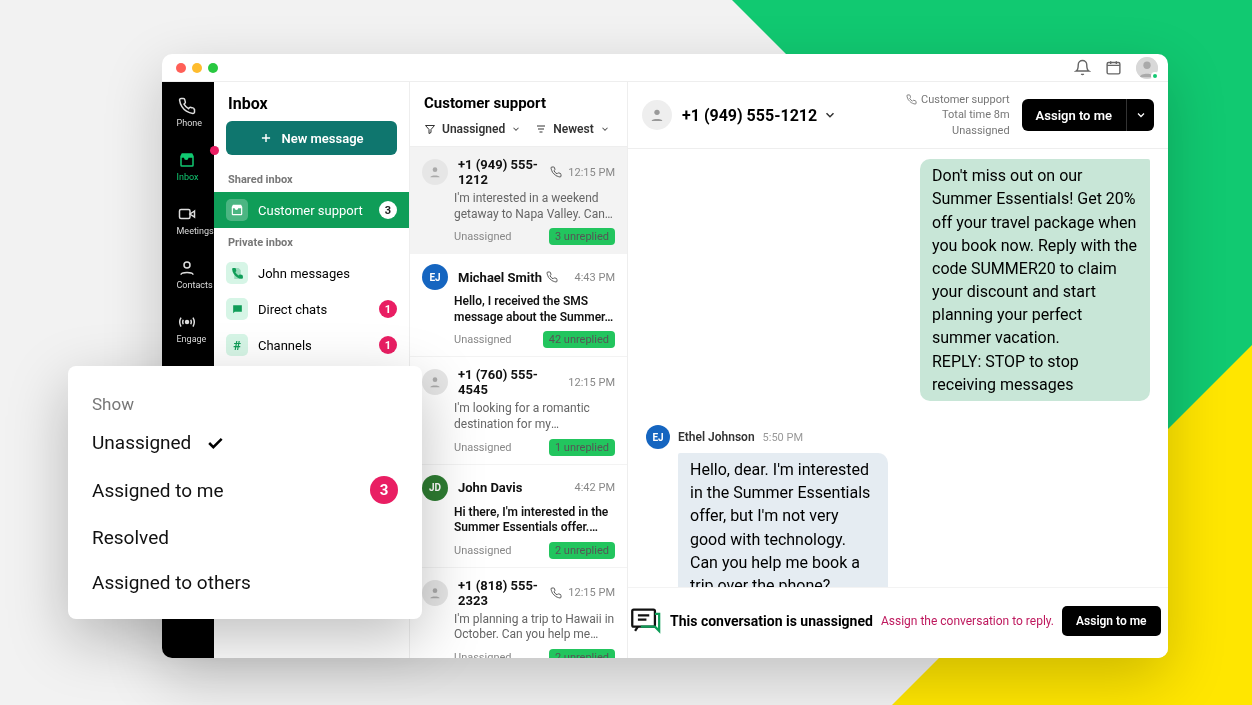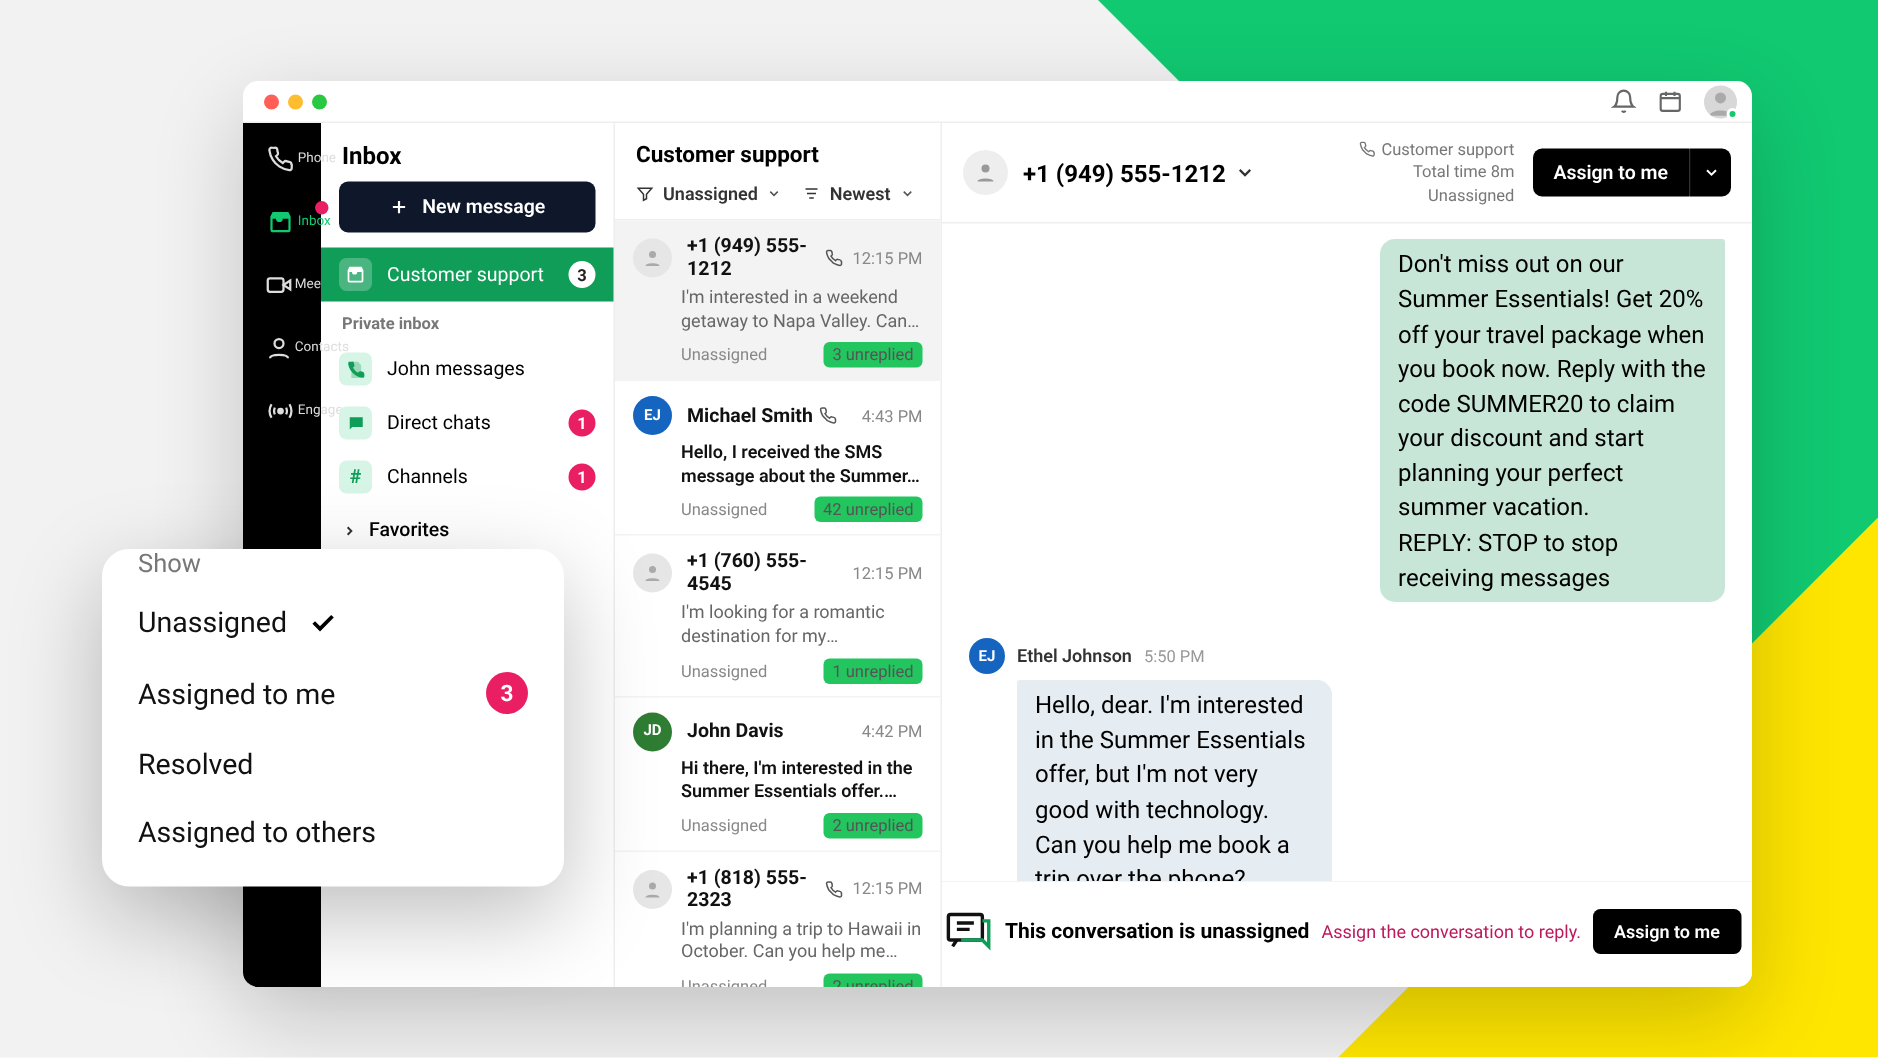--- a/index.html
+++ b/index.html
@@ -12,28 +12,28 @@
   .traffic { display:flex; gap:6px; padding-left:4px;}
   .dot { width:10px; height:10px; border-radius:50%; }
   .dot.r{background:#ff5f57}.dot.y{background:#febc2e}.dot.g{background:#28c840}
   .tb-right { display:flex; align-items:center; gap:14px; color:#666; }
   .avatar-sm { width:22px; height:22px; border-radius:50%; background:#ddd center/cover; position:relative; overflow:hidden;}
   .avatar-sm svg{width:100%;height:100%}
   .presence { position:absolute; right:-1px; bottom:-1px; width:8px; height:8px; border-radius:50%; background:#11c971; border:2px solid #fff;}
   .app-body { flex:1; display:flex; min-height:0; }
 
   .rail { width:52px; background:#000; color:#fff; display:flex; flex-direction:column; align-items:center; padding-top:8px; gap:10px;}
-  .rail-item { width:52px; display:flex; flex-direction:row; align-items:center; gap:2px; padding:6px 0; font-size:9px; color:#ddd; position:relative; cursor:pointer;margin-left:29px;}
+  .rail-item { width:52px; display:flex; flex-direction:column; align-items:flex-start; gap:2px; padding:6px 0; font-size:9px; color:#ddd; position:relative; cursor:pointer;margin-left:29px;}
   .rail-item.active { color:#11c971; }
   .rail-item .ri-icon { width:20px; height:20px; display:flex; align-items:center; justify-content:center;}
   .rail-badge { position:absolute; top:2px; right:10px; width:9px; height:9px; background:#e91e63; border-radius:50%;}
 
   .inbox-panel { width:196px; border-right:1px solid #eee; display:flex; flex-direction:column; }
   .inbox-head { padding:12px 14px 8px; font-size:16px; font-weight:700; }
-  .new-msg { margin:0 12px 10px; background:#0f172a; color:#fff; border:none; border-radius:6px; height:34px; display:flex; align-items:center; justify-content:center; gap:8px; font-size:13px; font-weight:600; cursor:pointer;}
+  .new-msg { margin:0 12px 10px; background:#0f766e; color:#fff; border:none; border-radius:6px; height:34px; display:flex; align-items:center; justify-content:center; gap:8px; font-size:13px; font-weight:600; cursor:pointer;}
   .section-label { padding:8px 14px 6px; font-size:11px; font-weight:700; color:#777; }
   .inbox-row { display:flex; align-items:center; gap:10px; padding:7px 12px; font-size:13px; cursor:pointer; position:relative;}
   .inbox-row.active { background:#0f9d58; color:#fff; }
   .inbox-row .sq { width:22px; height:22px; border-radius:5px; display:flex; align-items:center; justify-content:center; font-size:13px;}
   .sq.green{background:#d6f5e6;color:#0f9d58}
   .sq.teal{background:#d6f5e6;color:#0f9d58}
   .sq.hash{background:#d6f5e6;color:#0f9d58}
   .inbox-row .pill { margin-left:auto; min-width:18px; height:18px; border-radius:9px; background:#e91e63; color:#fff; font-size:11px; font-weight:700; display:flex; align-items:center; justify-content:center; padding:0 5px;}
   .inbox-row.active .pill { background:#fff; color:#222;}
   .fav-row { display:flex; align-items:center; gap:8px; padding:10px 14px; font-size:13px; cursor:pointer; font-weight:500;}
@@ -76,21 +76,21 @@
   .sender-row .sname{font-size:12px;font-weight:600;color:#333}
   .sender-row .stime{font-size:11px;color:#999}
 
   .thread-footer{position:absolute;left:466px;right:0;bottom:0;padding:16px 0 20px;display:flex;flex-direction:row;align-items:center;gap:8px;background:#fff;border-top:1px solid #f3f3f3}
   .tf-icon{color:#111}
   .tf-title{font-size:14px;font-weight:700}
   .tf-sub{font-size:12px;color:#be185d}
   .tf-btn{background:#000;color:#fff;border:none;border-radius:5px;height:30px;padding:0 14px;font-size:12px;font-weight:600;cursor:pointer}
 
   
-  .popup { position:absolute; left:68px; top:366px; width:308px; background:#fff; border-radius:18px; box-shadow:0 20px 60px rgba(0,0,0,.25); padding:0 0 14px; z-index:50;}
+  .popup { position:absolute; left:68px; top:366px; width:354px; background:#fff; border-radius:8px; box-shadow:0 20px 60px rgba(0,0,0,.25); padding:28px 0 14px; z-index:50;}
   .popup .pop-title{font-size:17px;color:#777;padding:0 24px 6px}
   .popup .pop-item{font-size:19px;color:#111;padding:11px 24px;display:flex;align-items:center;justify-content:space-between;cursor:pointer}
   .popup .pop-item .left{display:flex;align-items:center;gap:14px}
   .popup .pbadge{width:28px;height:28px;border-radius:50%;background:#e91e63;color:#fff;font-size:15px;font-weight:700;display:flex;align-items:center;justify-content:center}
 
   svg{display:block}
 </style>
 </head>
 <body>
 
@@ -182,20 +182,21 @@
     <div class="inbox-panel">
       <div class="inbox-head">Inbox</div>
       <button class="new-msg">
         <span>
             <svg width="14" height="14" viewBox="0 0 24 24" fill="none" stroke="#fff" stroke-width="2.5">
               <path d="M12 5v14M5 12h14"></path>
             </svg>
           </span>
         <span>New message</span>
       </button>
+      <div class="section-label">Shared inbox</div>
       <div class="inbox-row active">
         <div class="sq" style="background:rgba(255,255,255,.25);color:#fff">
             <svg width="14" height="14" viewBox="0 0 24 24" fill="currentColor">
               <path d="M3 7l2-4h14l2 4v12a2 2 0 0 1-2 2H5a2 2 0 0 1-2-2V7zm2 2v10h14V9h-5a3 3 0 0 1-6 0H5z"></path>
             </svg>
           </div>
         <span>Customer support</span>
         <div class="pill">3</div>
       </div>
       <div class="section-label">Private inbox</div>

